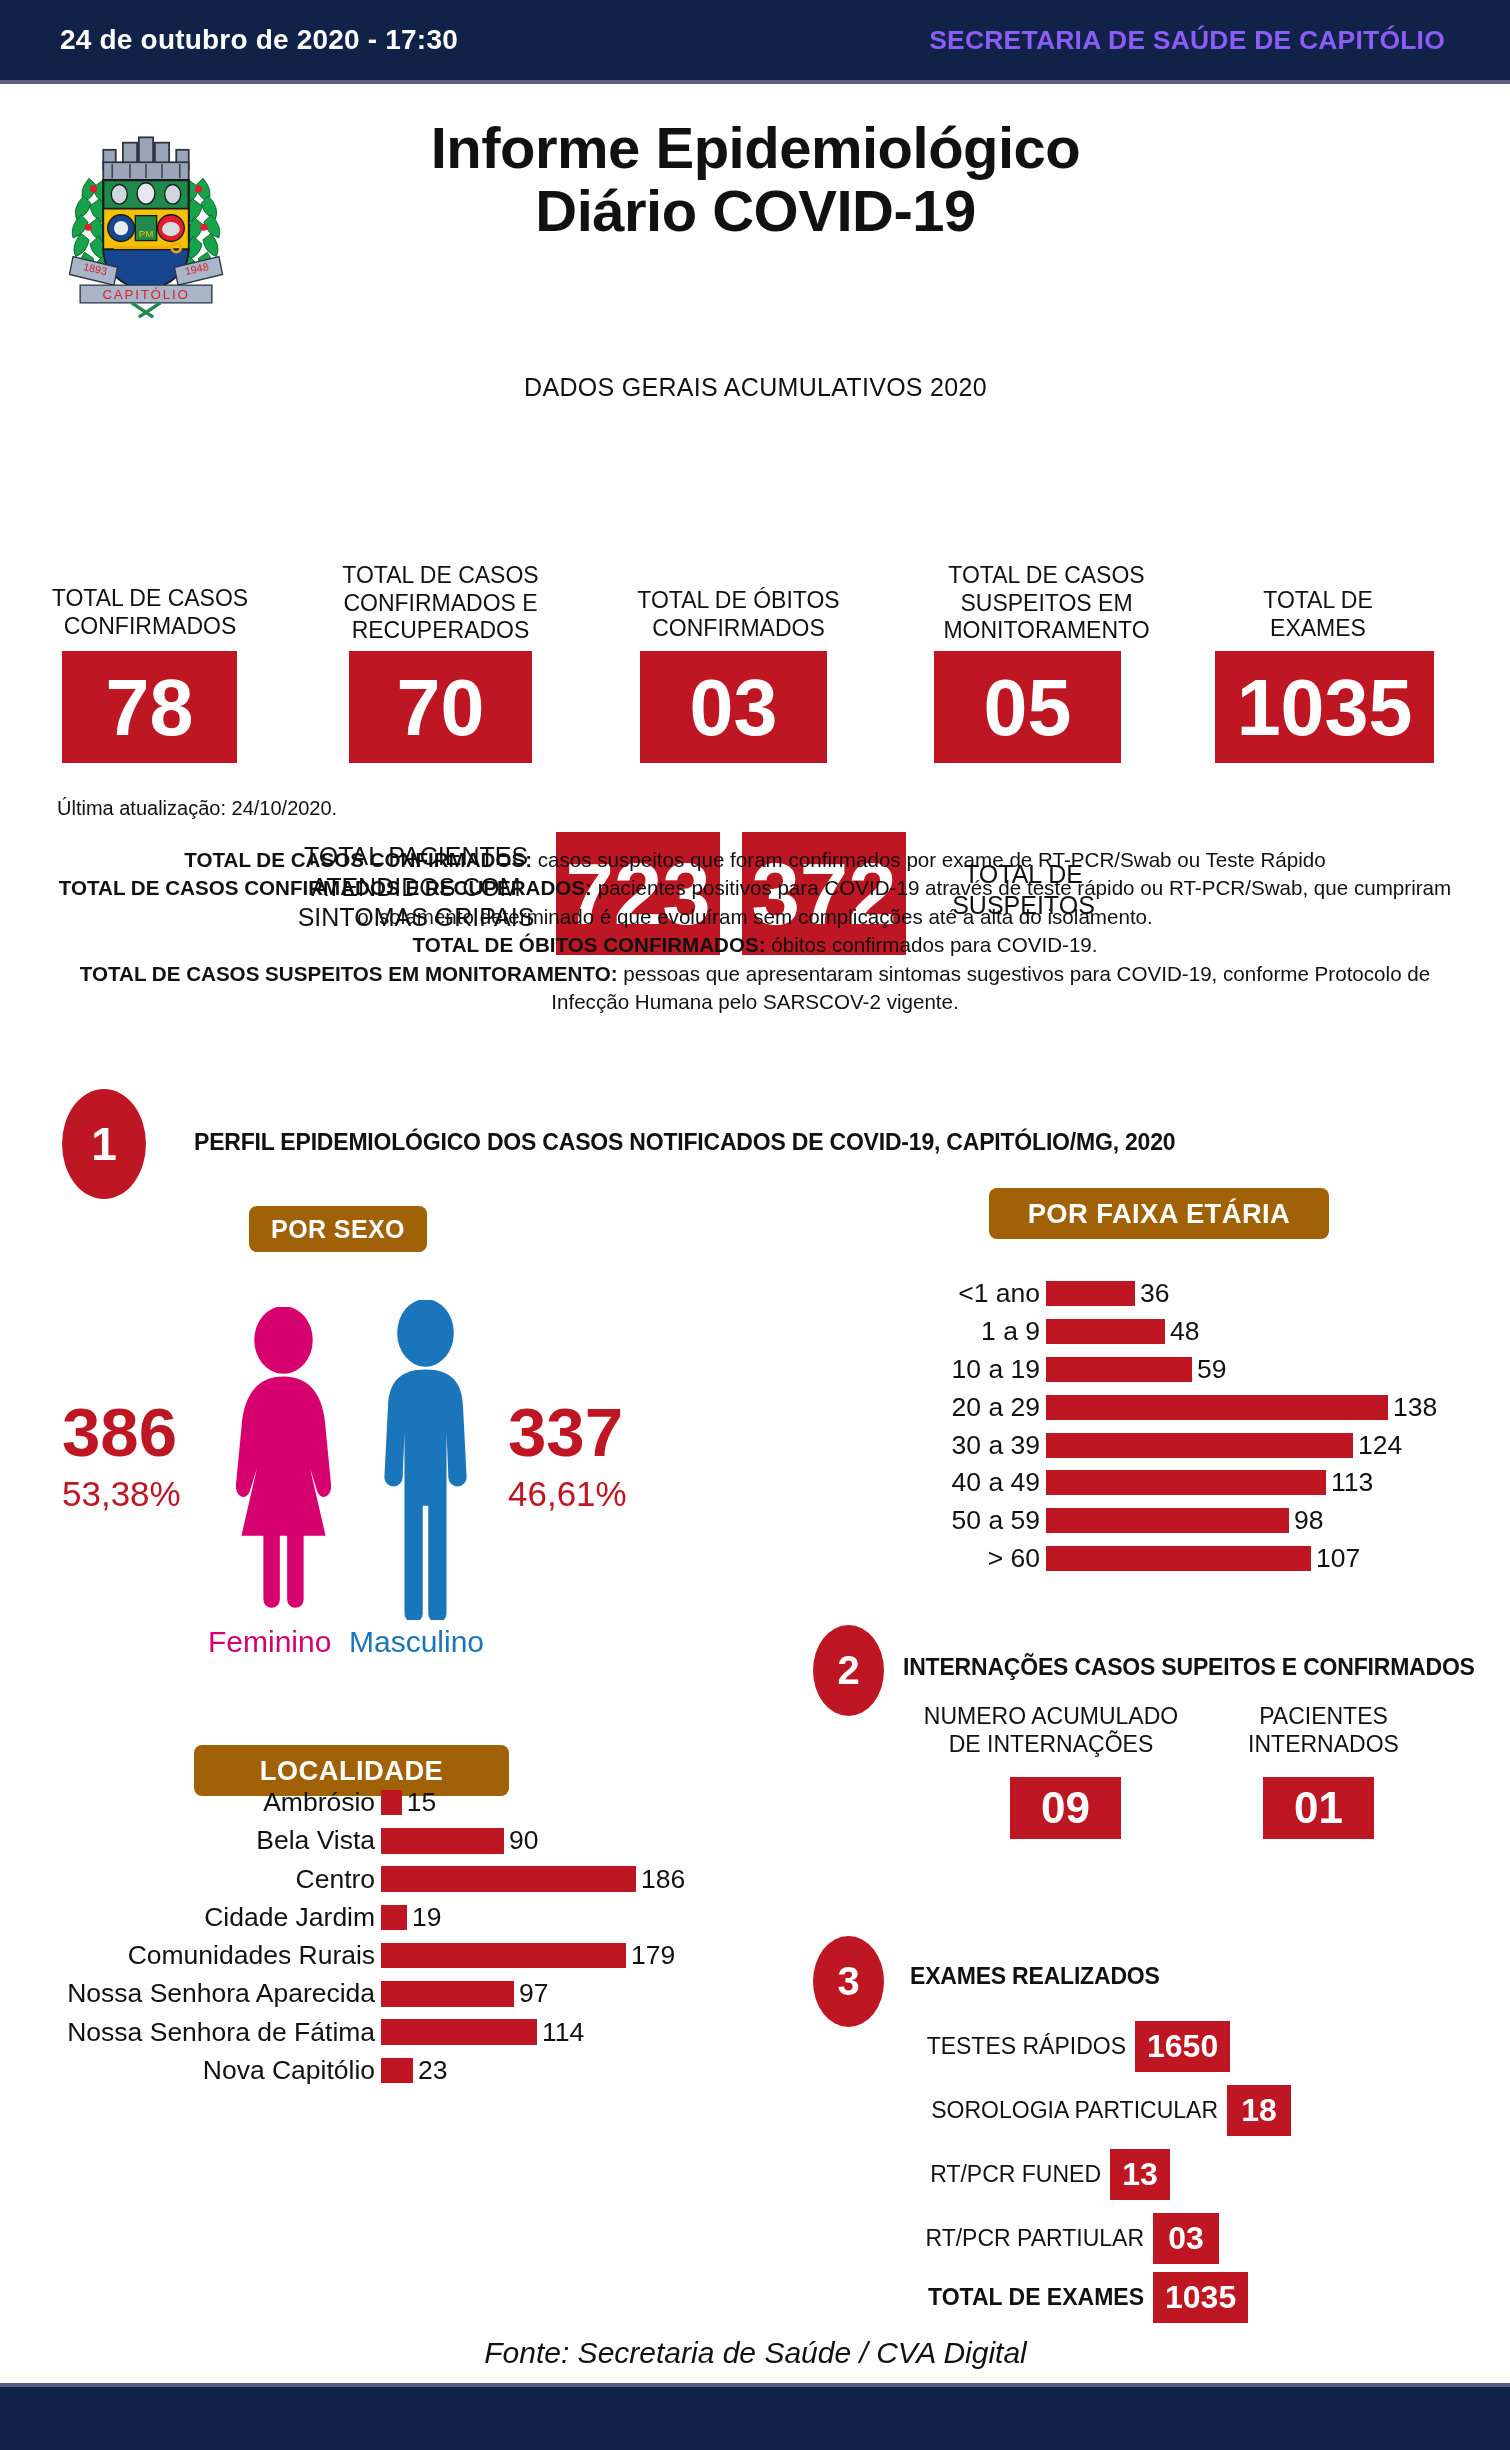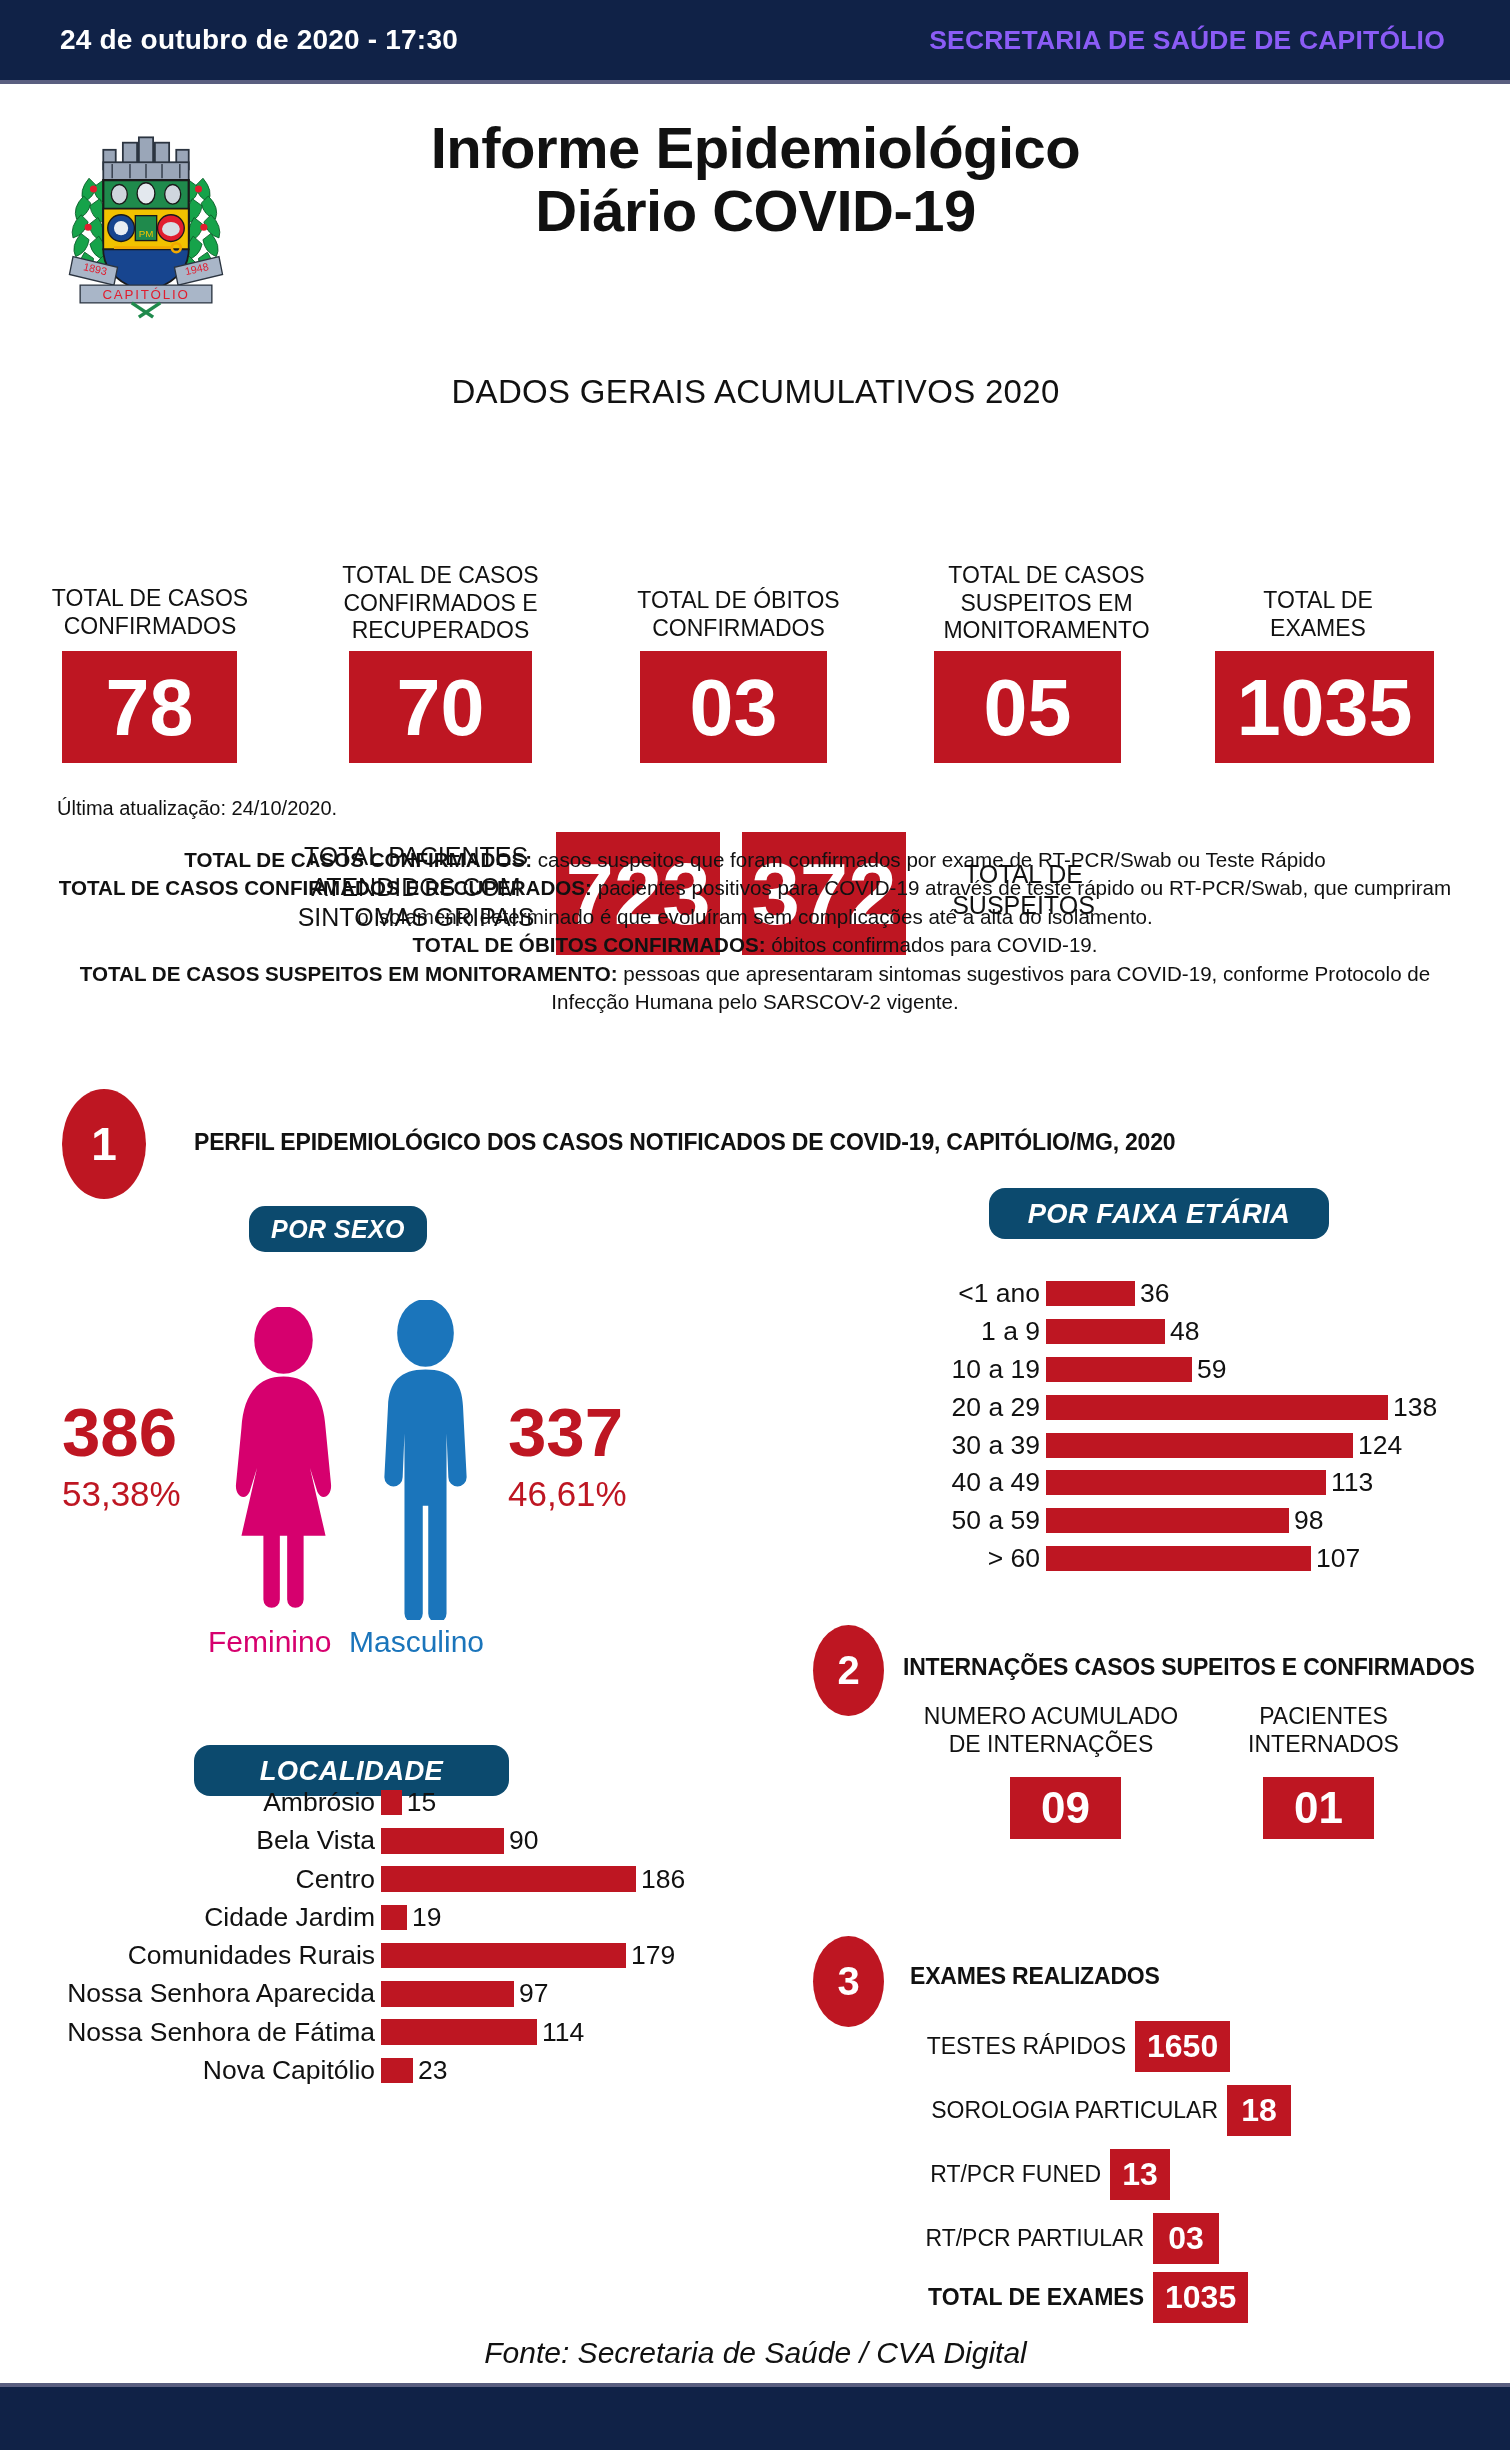--- a/index.html
+++ b/index.html
@@ -33,21 +33,21 @@
   .title-wrap{position:absolute;left:0;top:117px;width:1511px;text-align:center;}
   .title-line{
     font-size:58px;font-weight:bold;line-height:1.08;color:#111;
     letter-spacing:-0.5px;
   }
   .crest{position:absolute;left:57px;top:123px;width:178px;height:196px;}
 
   
   .dados-label{
     position:absolute;top:373px;left:0;width:1511px;text-align:center;
-    font-size:33px;color:#111;letter-spacing:0.3px;
+    font-size:25px;color:#111;letter-spacing:0.3px;
   }
   .redbox{
     background:#BE1622;color:#fff;display:flex;align-items:center;justify-content:center;
     font-weight:bold;line-height:1;
   }
   .row1{position:absolute;top:416px;left:0;width:1511px;height:123px;}
   .row1 .cap{
     position:absolute;font-size:25px;line-height:1.22;color:#111;text-align:center;
   }
   .big723{position:absolute;left:556px;top:416px;width:164px;height:123px;font-size:87px;}
@@ -69,24 +69,23 @@
 
   
   .oval{
     position:absolute;background:#BE1622;border-radius:50%;
     color:#fff;font-weight:bold;display:flex;align-items:center;justify-content:center;
   }
   .sec-title{position:absolute;font-size:23px;font-weight:bold;color:#111;letter-spacing:-0.2px;}
 
   
   .pill{
-    position:absolute;background:#0c4a6e;color:#fff;font-weight:bold;
-    border-radius:16px;display:flex;align-items:center;justify-content:center;
+    position:absolute;background:#a16207;color:#fff;font-weight:bold;
+    border-radius:8px;display:flex;align-items:center;justify-content:center;
     letter-spacing:0.4px;
-    font-style:italic;
   }
 
   
   .sex-num{position:absolute;color:#BE1622;font-weight:bold;font-size:69px;line-height:1;}
   .sex-pct{position:absolute;color:#BE1622;font-size:35px;line-height:1;}
   .sex-cap{position:absolute;font-size:30px;}
   .fem-cap{color:#D6006E;}
   .mas-cap{color:#1B75BB;}
 
   

